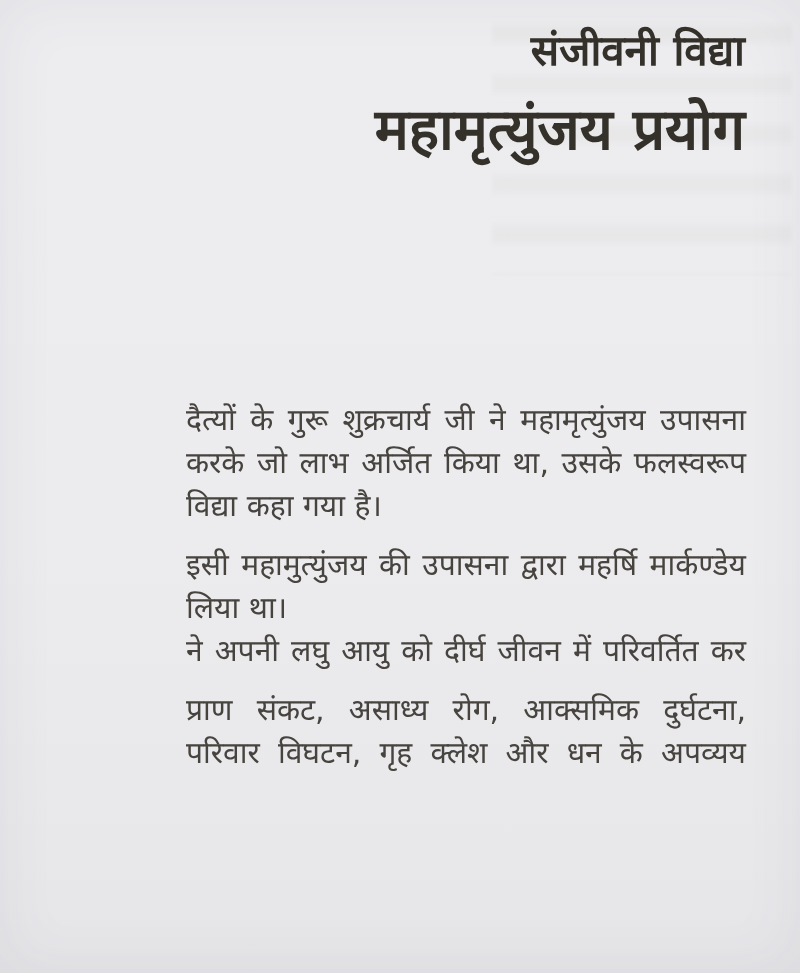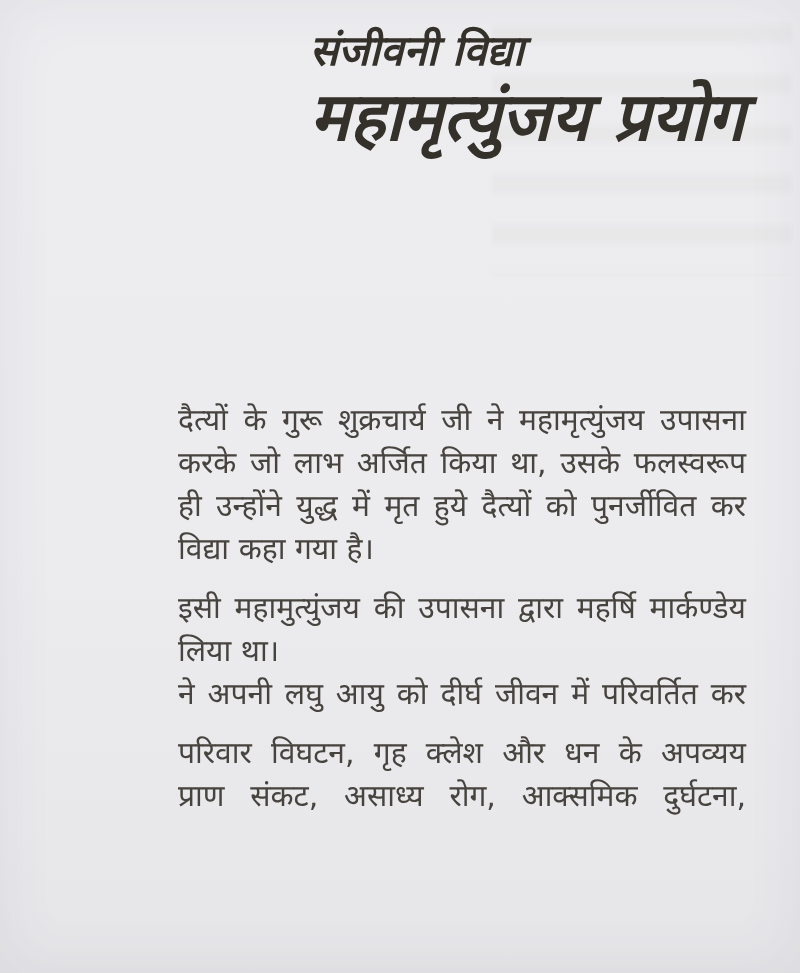--- a/index.html
+++ b/index.html
@@ -36,34 +36,34 @@
       rgba(100, 110, 75, 0.55) 34px,
       rgba(110, 120, 80, 0) 42px,
       rgba(110, 120, 80, 0) 50px
     );
     pointer-events: none;
   }
   .heading {
     position: absolute;
     top: 24px;
     right: 55px;
+    text-align: right;
     color: #34312b;
-    font-style: italic;
   }
   .heading .subtitle {
     font-size: 42px;
     line-height: 54px;
     font-weight: 600;
     letter-spacing: 0px;
   }
   .heading .title {
-    font-size: 67px;
+    font-size: 57px;
     line-height: 70px;
     font-weight: 700;
-    margin-top: 4px;
+    margin-top: 16px;
   }
   .body-text {
     position: absolute;
     left: 178px;
     top: 398px;
     width: 568px;
     color: #47443f;
     font-size: 30px;
   }
   .para {
@@ -72,20 +72,21 @@
   }
   .para + .para {
     margin-top: 16px;
   }
   .line {
     display: block;
     line-height: 43px;
     white-space: normal;
     text-align: justify;
     text-align-last: justify;
+    margin-left: 8px;
   }
   .line.last {
     text-align: center;
     text-align-last: left;
   }
 </style>
 </head>
 <body>
 
 <div class="page">
@@ -95,29 +96,28 @@
   <header class="heading">
     <div class="subtitle">संजीवनी विद्या</div>
     <div class="title">महामृत्युंजय प्रयोग</div>
   </header>
 
   <main class="body-text">
 
     <p class="para">
       <span class="line">दैत्यों के गुरू शुक्रचार्य जी ने महामृत्युंजय उपासना</span>
       <span class="line">करके जो लाभ अर्जित किया था, उसके फलस्वरूप</span>
-      <span class="line">ही उन्होंने युद्ध में मृत हुये दैत्यों को पुनर्जीवित कर</span>
       <span class="line last">विद्या कहा गया है।</span>
     </p>
 
     <p class="para">
       <span class="line">इसी महामुत्युंजय की उपासना द्वारा महर्षि मार्कण्डेय</span>
       <span class="line last">लिया था।</span>
       <span class="line">ने अपनी लघु आयु को दीर्घ जीवन में परिवर्तित कर</span>
     </p>
 
     <p class="para">
+      <span class="line">प्राण संकट, असाध्य रोग, आक्समिक दुर्घटना,</span>
       <span class="line">परिवार विघटन, गृह क्लेश और धन के अपव्यय</span>
-      <span class="line">प्राण संकट, असाध्य रोग, आक्समिक दुर्घटना,</span>
     </p>
 
   </main>
 </div>
 
 </body></html>

